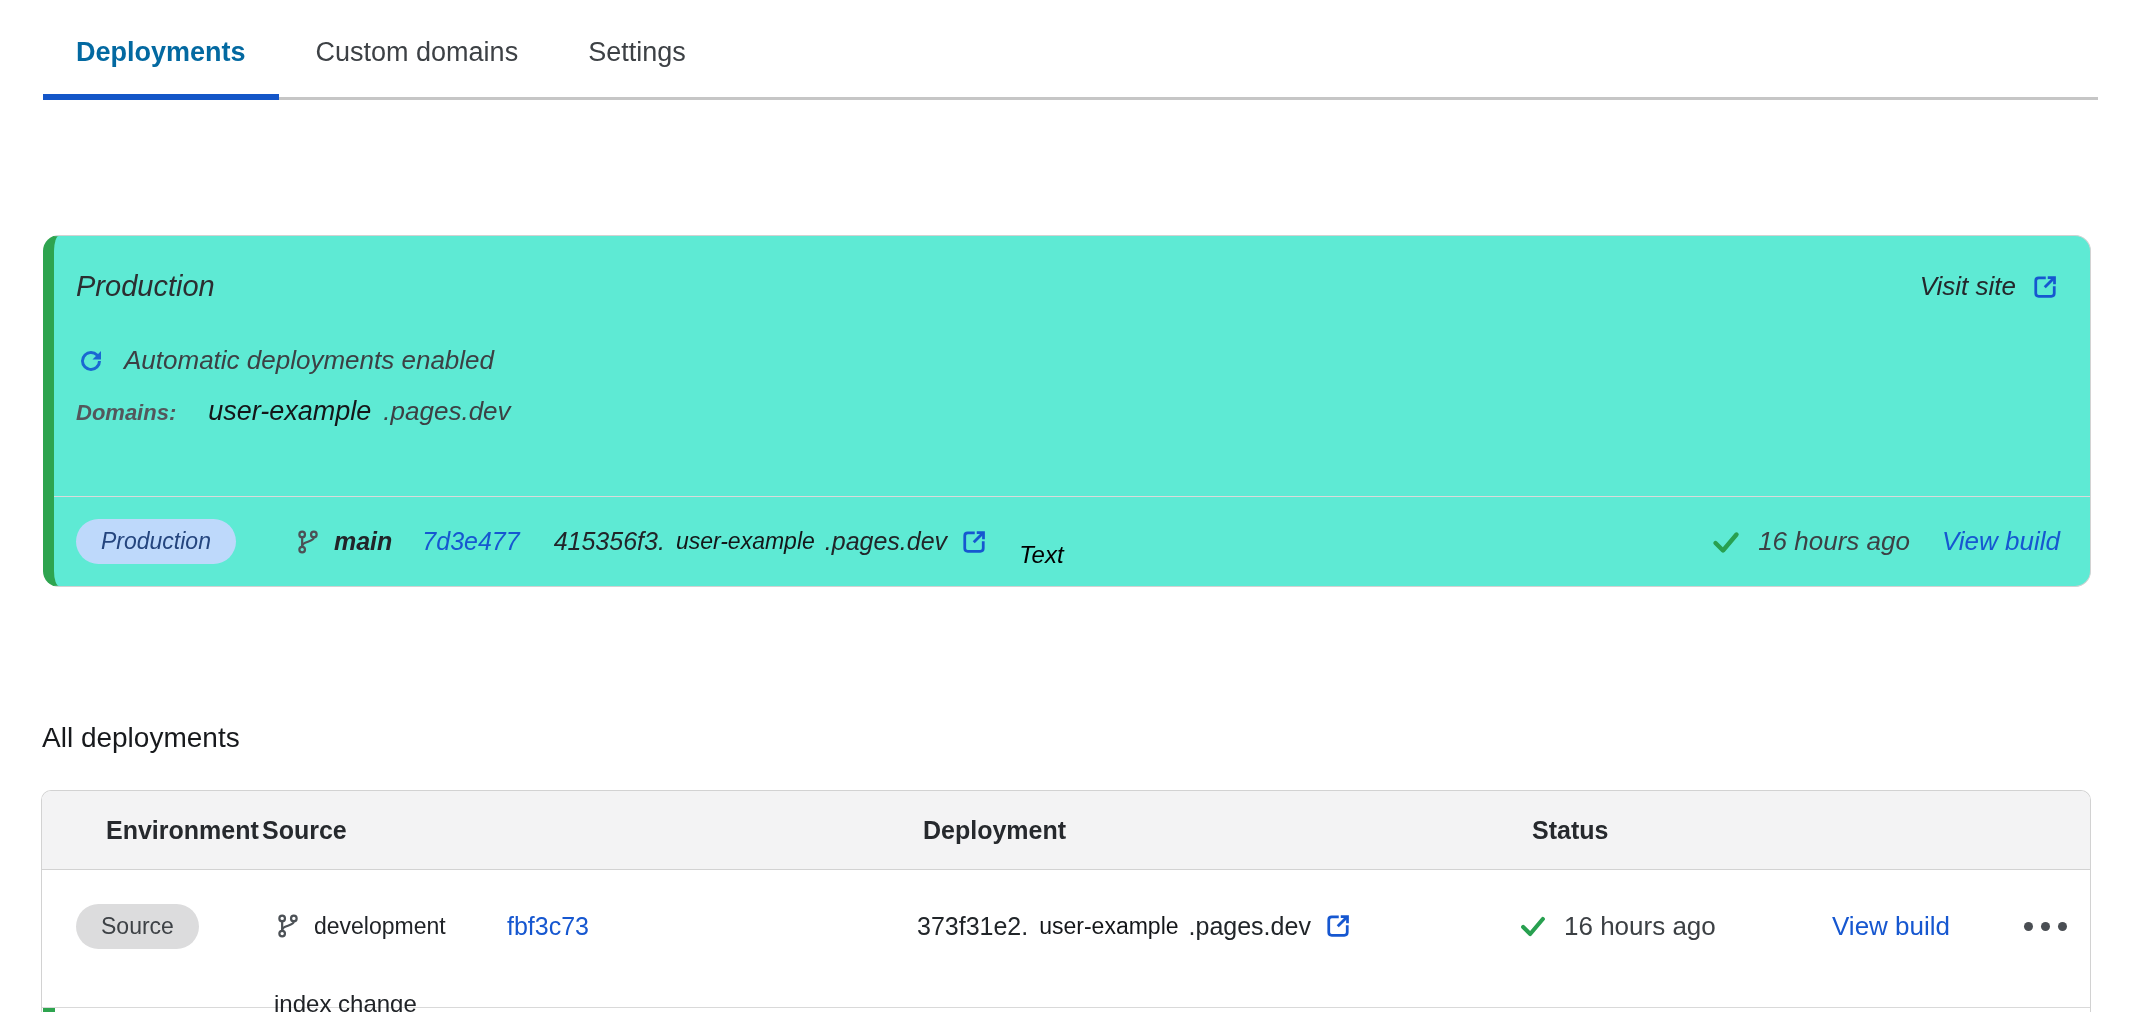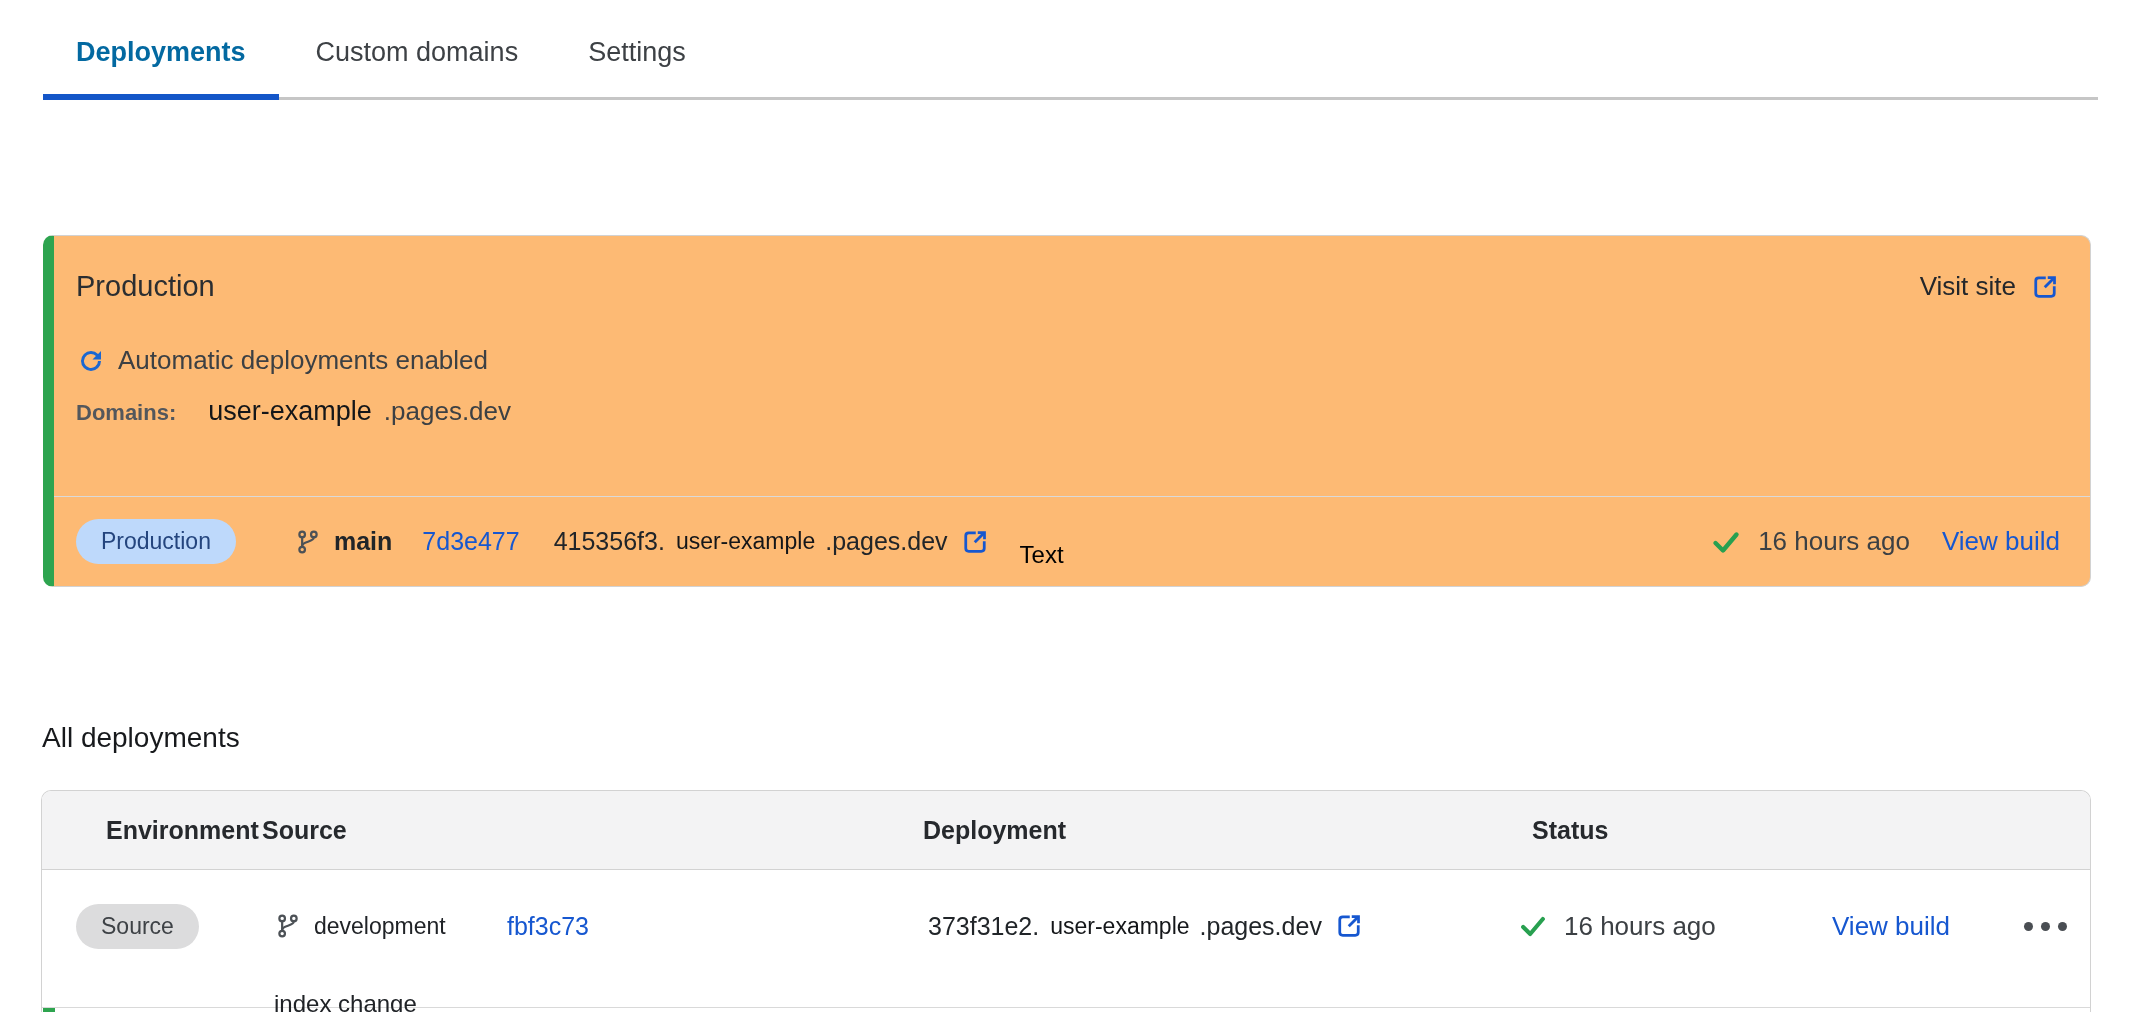--- a/index.html
+++ b/index.html
@@ -22,28 +22,28 @@
   
   .tabbar{position:absolute;left:43px;right:34px;top:0;height:100px;
     display:flex;align-items:flex-end;border-bottom:3px solid #c6c6c6;}
   .tab{padding:0 33px 26px;font-size:27px;line-height:1.1;color:#3d4145;
     border-bottom:6px solid transparent;margin-bottom:-3px;cursor:pointer;white-space:nowrap;}
   .tab.active{font-weight:700;color:#0369a1;border-bottom-color:var(--tab-blue);}
   .tab + .tab{margin-left:4px;}
 
   
   .card{position:absolute;left:43px;width:2048px;top:235px;height:352px;
-    background:#fdba74;border:1px solid var(--border-gray);border-left:11px solid var(--green);
-    border-radius:10px;overflow:hidden;}
+    background:#5eead4;border:1px solid var(--border-gray);border-left:11px solid var(--green);
+    border-radius:16px;overflow:hidden;font-style:italic;}
   .card-head{display:flex;justify-content:space-between;align-items:center;
     padding:34px 30px 0 22px;}
   .card-title{font-size:29px;font-weight:500;color:#2b2e31;}
   .visit-link{display:flex;align-items:center;gap:14px;font-size:26px;color:#24272b;
     text-decoration:none;cursor:pointer;}
-  .auto-row{display:flex;align-items:center;gap:12px;margin:42px 0 0 22px;
+  .auto-row{display:flex;align-items:center;gap:18px;margin:42px 0 0 22px;
     font-size:26px;color:#3c4044;}
   .domains-row{display:flex;align-items:baseline;margin:20px 0 0 22px;}
   .domains-label{font-size:22px;font-weight:700;color:#53575c;}
   .domain-name{font-size:27px;color:#141619;margin-left:32px;}
   .domain-suffix{font-size:26px;color:#3c4044;margin-left:12px;}
 
   .deploy-row{position:absolute;left:0;right:0;bottom:0;height:90px;
     border-top:1px solid #dadada;display:flex;align-items:center;padding:0 30px 0 22px;}
   .badge{display:inline-block;font-size:23px;line-height:1;padding:11px 25px;
     border-radius:999px;white-space:nowrap;}
@@ -73,21 +73,21 @@
     font-size:25px;font-weight:700;color:#26292d;white-space:nowrap;}
   .th-env{left:34px;margin-left:30px;} .th-src{left:220px;} .th-dep{left:881px;} .th-status{left:1490px;}
   .trow{position:relative;height:138px;border-bottom:1px solid #d9d9d9;background:#fff;}
   .cell{position:absolute;display:flex;align-items:center;}
   .cell-env{left:34px;top:34px;height:44px;}
   .cell-src{left:232px;top:34px;height:44px;}
   .src-branch{margin-left:12px;font-size:23px;color:#202327;}
   .cell-commit{left:465px;top:34px;height:44px;font-size:25px;}
   .commit-msg{position:absolute;left:232px;top:84px;font-size:24px;color:#202327;margin-top:36px;}
   .cell-dep{left:875px;top:34px;height:44px;}
-  .cell-dep .url-hash{margin-left:11px;}
+  .cell-dep .url-hash{margin-left:0;}
   .cell-status{left:1476px;top:34px;height:44px;}
   .cell-view{left:1790px;top:34px;height:44px;font-size:26px;}
   .cell-menu{left:1982px;top:34px;height:44px;cursor:pointer;}
   .dots{display:flex;gap:8px;}
   .dots i{width:9px;height:9px;border-radius:50%;background:#4a4e53;}
   .next-row-sliver{height:6px;width:12px;background:var(--green);margin-left:1px;}
 
   svg{display:block;}
 </style>
 </head>

